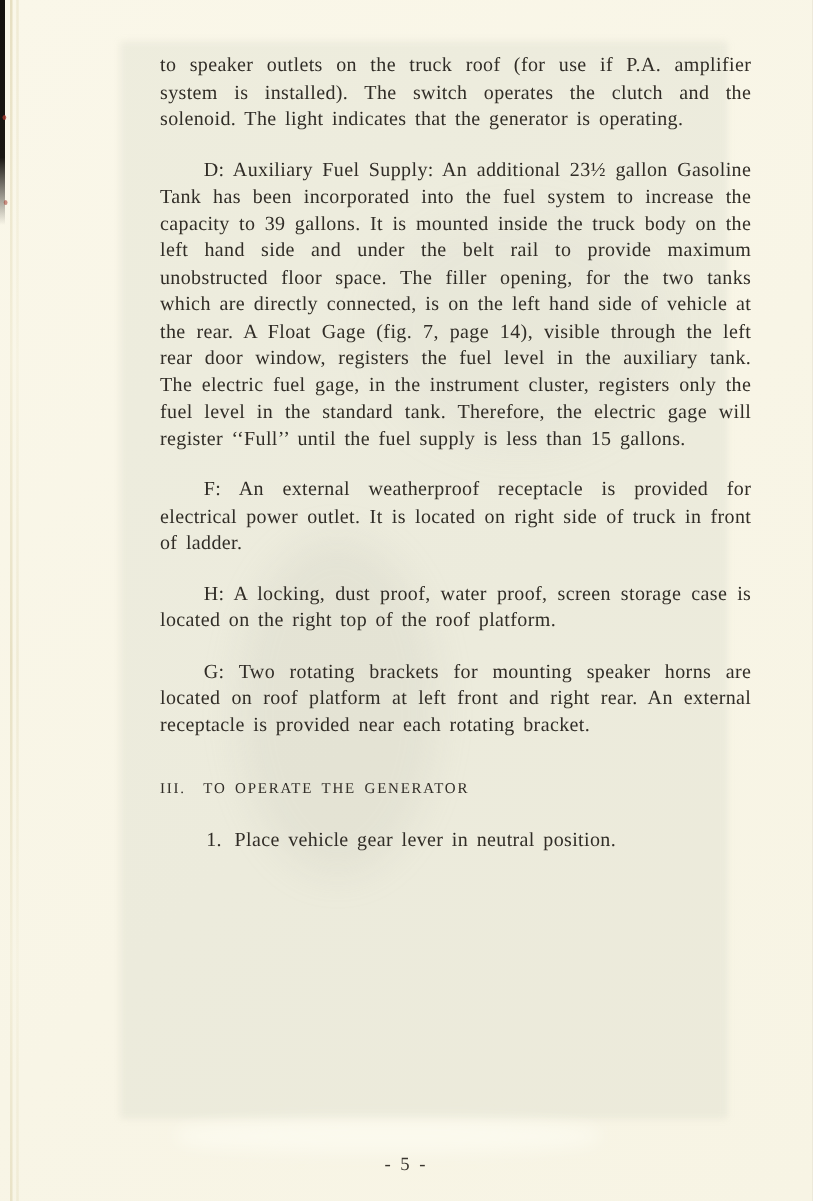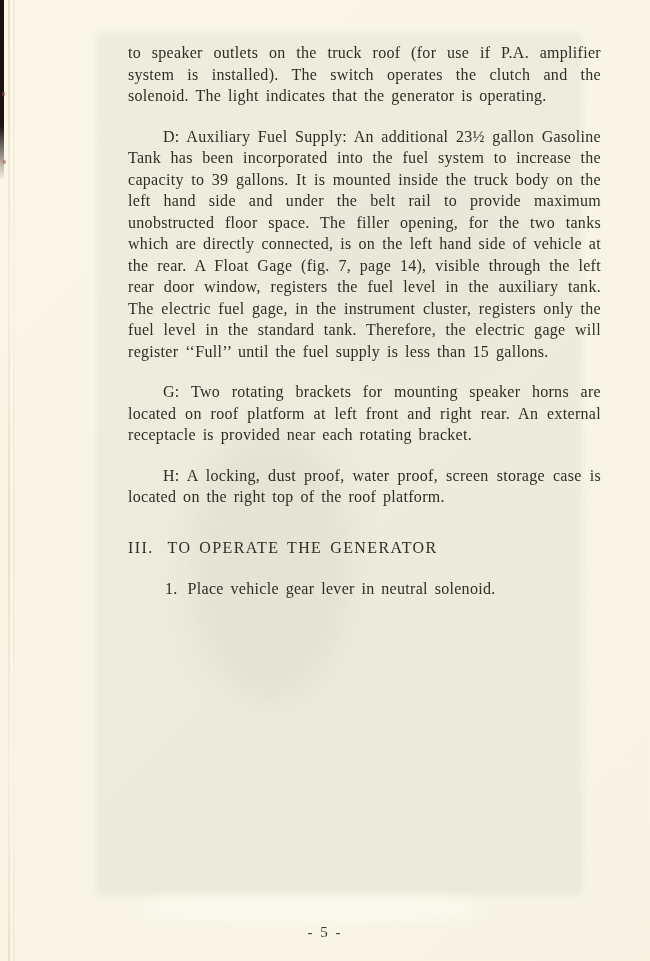--- a/index.html
+++ b/index.html
@@ -91,21 +91,21 @@
   .text-block p {
     margin: 0 0 19px 0;
   }
   p.indented { text-indent: 35px; }
   .u-word { text-underline-offset: 2px; }
 
   .section-heading {
     margin: 29px 0 20px 0;
     display: flex;
     gap: 14px;
-    font-size: 16px;
+    font-size: 12px;
     letter-spacing: 1.4px;
     text-align: left;
   }
   .instruction-row {
     display: flex;
     gap: 10px;
     padding-left: 37px;
     text-align: left;
   }
   .page-number {
@@ -134,33 +134,34 @@
   <div class="ghost ghost-figure"></div>
   <div class="ghost ghost-footer-streak"></div>
 
   <div class="text-block">
 
     <p>to speaker outlets on the truck roof (for use if P.A. amplifier system is installed).  The switch operates the clutch and the solenoid.  The light indicates that the generator is operating.</p>
 
     <p class="indented"><span>D:  Auxiliary Fuel Supply:  An additional 23½ gallon Gasoline Tank has been incorporated into the fuel system to increase the capacity to 39 gallons.  It is mounted inside the truck body on the left hand side and under the belt rail to provide maximum unobstructed floor space.  The filler opening, for the two tanks which are directly connected, is on the left hand side of vehicle at the rear.  A Float Gage (fig. 7, page 14), visible through the left rear door window, registers the fuel level in the auxiliary tank.  The electric fuel gage, in the instrument cluster, registers </span><span class="u-word">only</span><span> the fuel level in the standard tank.  Therefore, the electric gage will register ‘‘Full’’ until the fuel supply is less than 15 gallons.</span></p>
 
 
+    <p class="indented">F:  An external weatherproof receptacle is provided for electrical power outlet.  It is located on right side of truck in front of ladder.</p>
+
+    <p class="indented">H:  A locking, dust proof, water proof, screen storage case is located on the right top of the roof platform.</p>
 
     <p class="indented">G:  Two rotating brackets for mounting speaker horns are located on roof platform at left front and right rear.  An external receptacle is provided near each rotating bracket.</p>
-
-    <p class="indented">H:  A locking, dust proof, water proof, screen storage case is located on the right top of the roof platform.</p>
 
     <div class="section-heading">
       <span>III.</span>
       <span>TO OPERATE THE GENERATOR</span>
     </div>
 
 
     <div class="instruction-row">
       <span>1.</span>
-      <span>Place vehicle gear lever in neutral solenoid.</span>
+      <span>Place vehicle gear lever in neutral position.</span>
     </div>
 
   </div>
 
   <div class="page-number">- 5 -</div>
 
 </div>
 
 </body></html>

